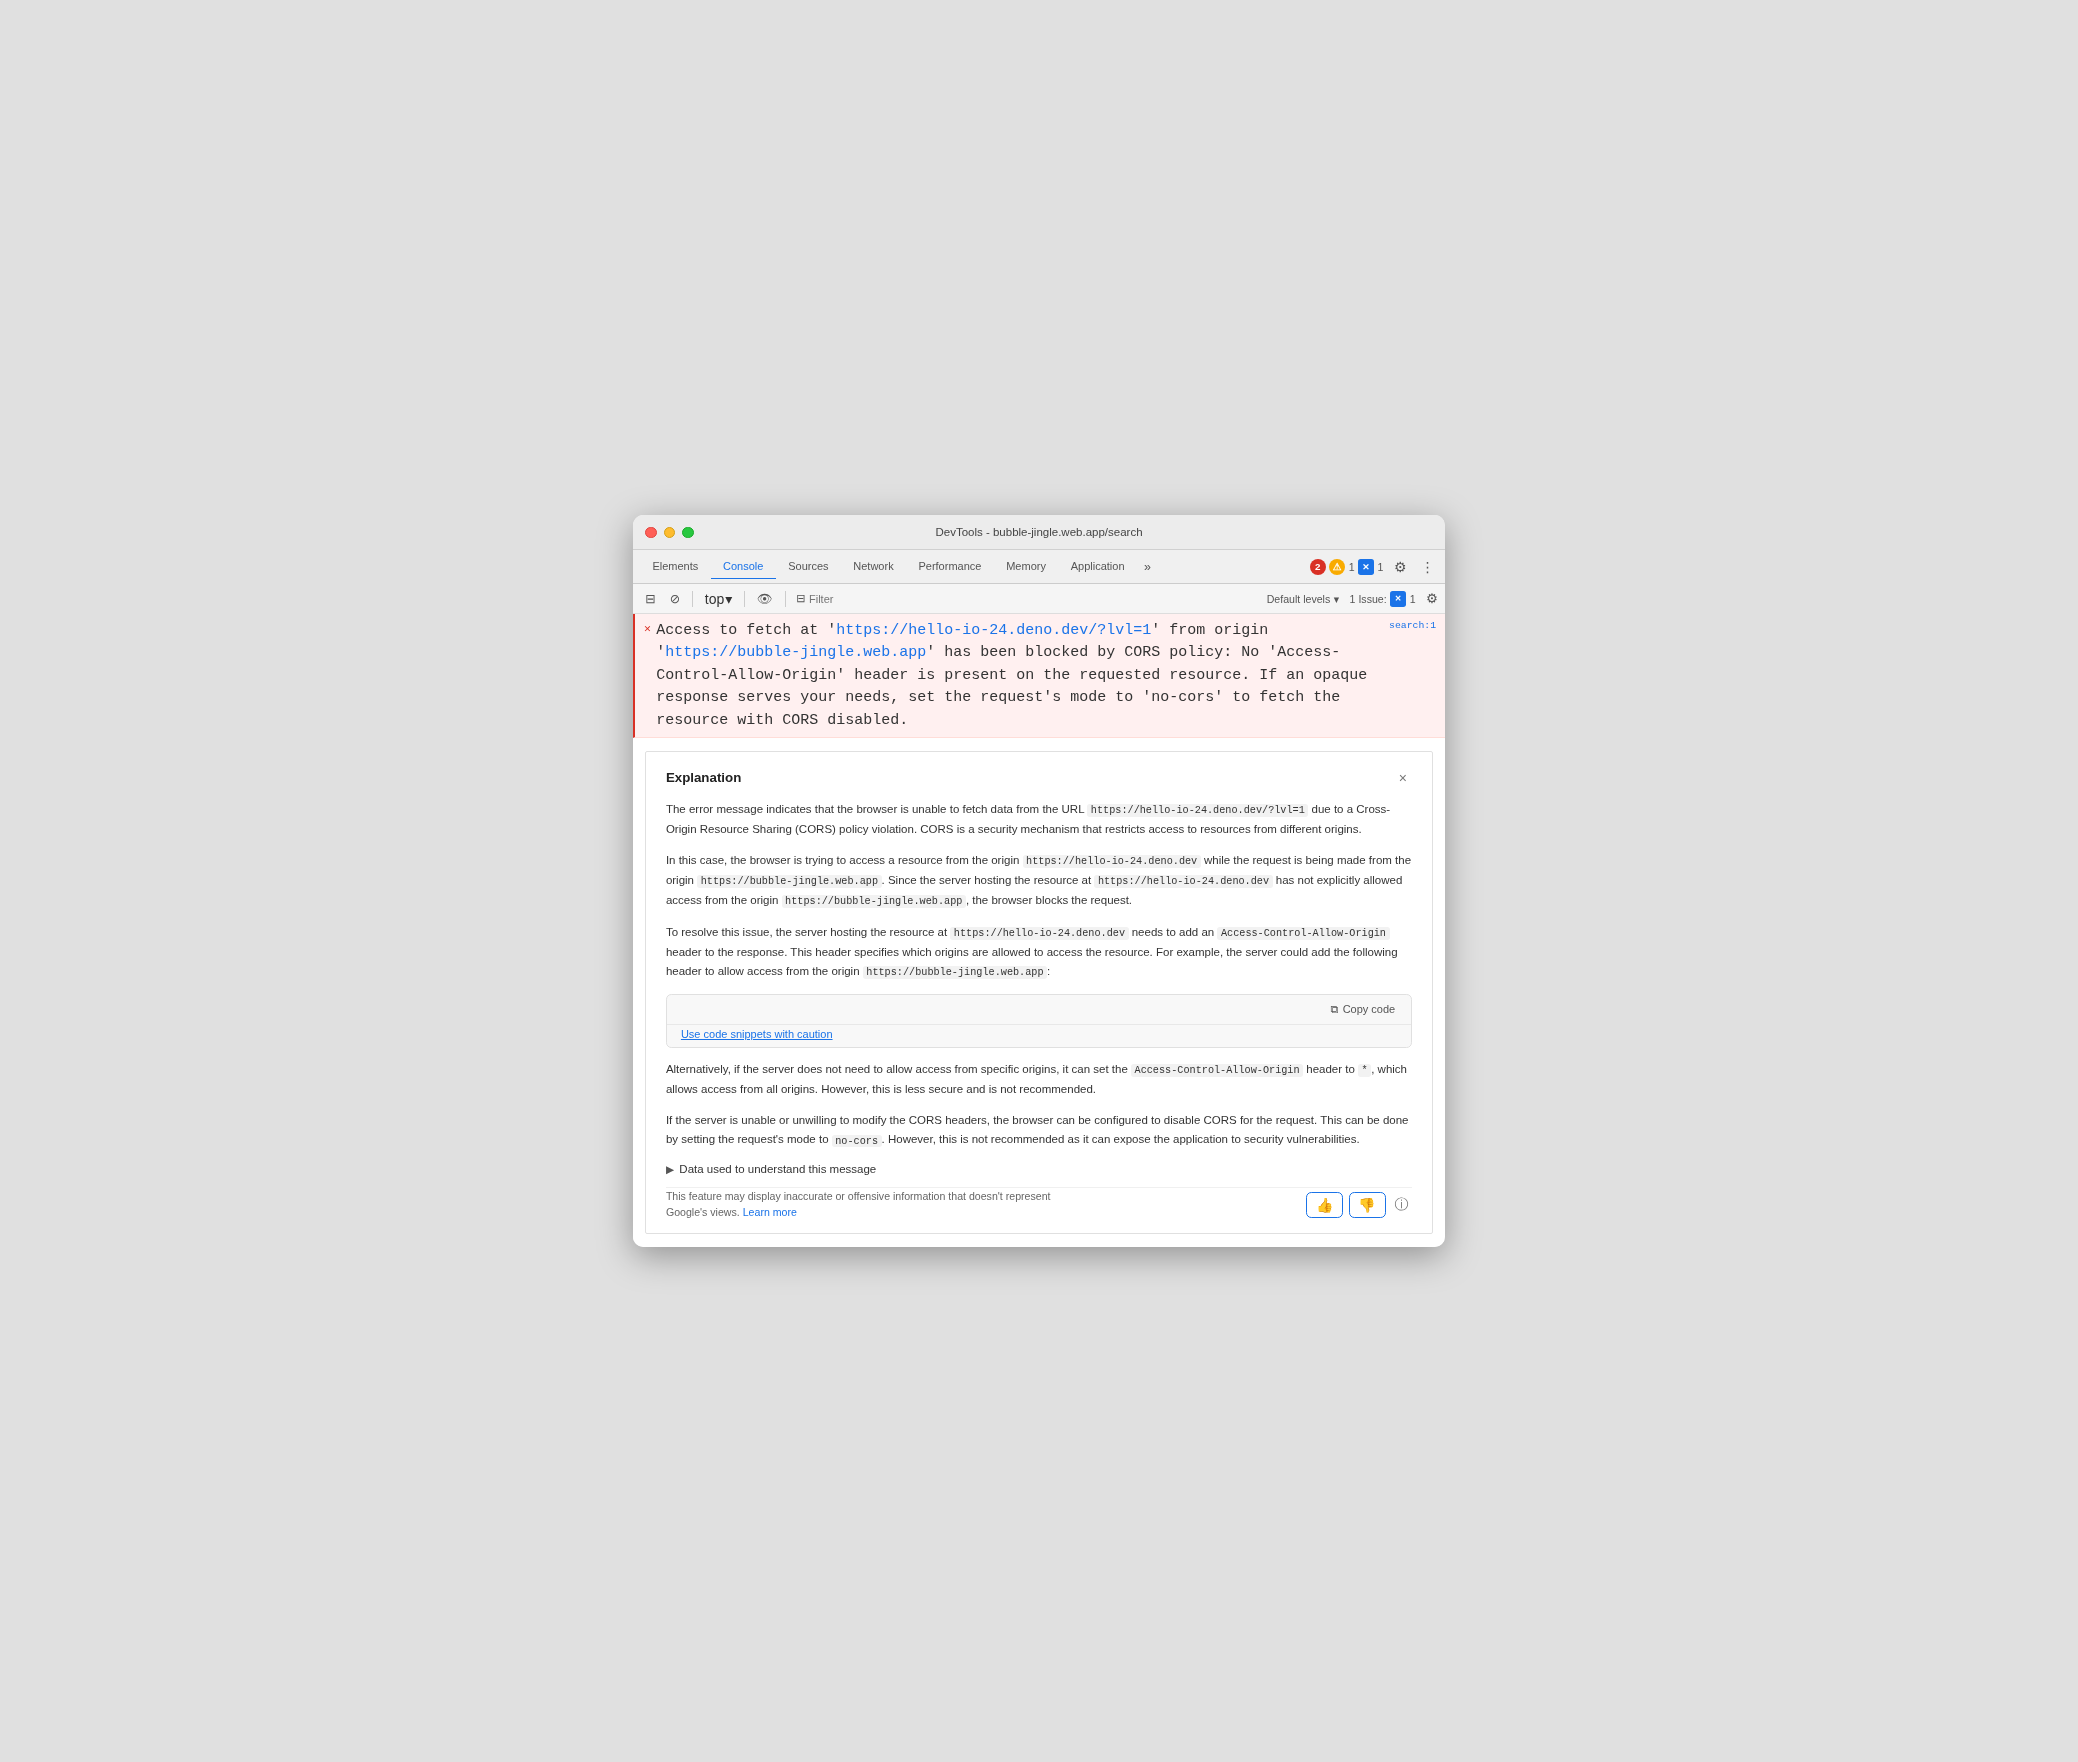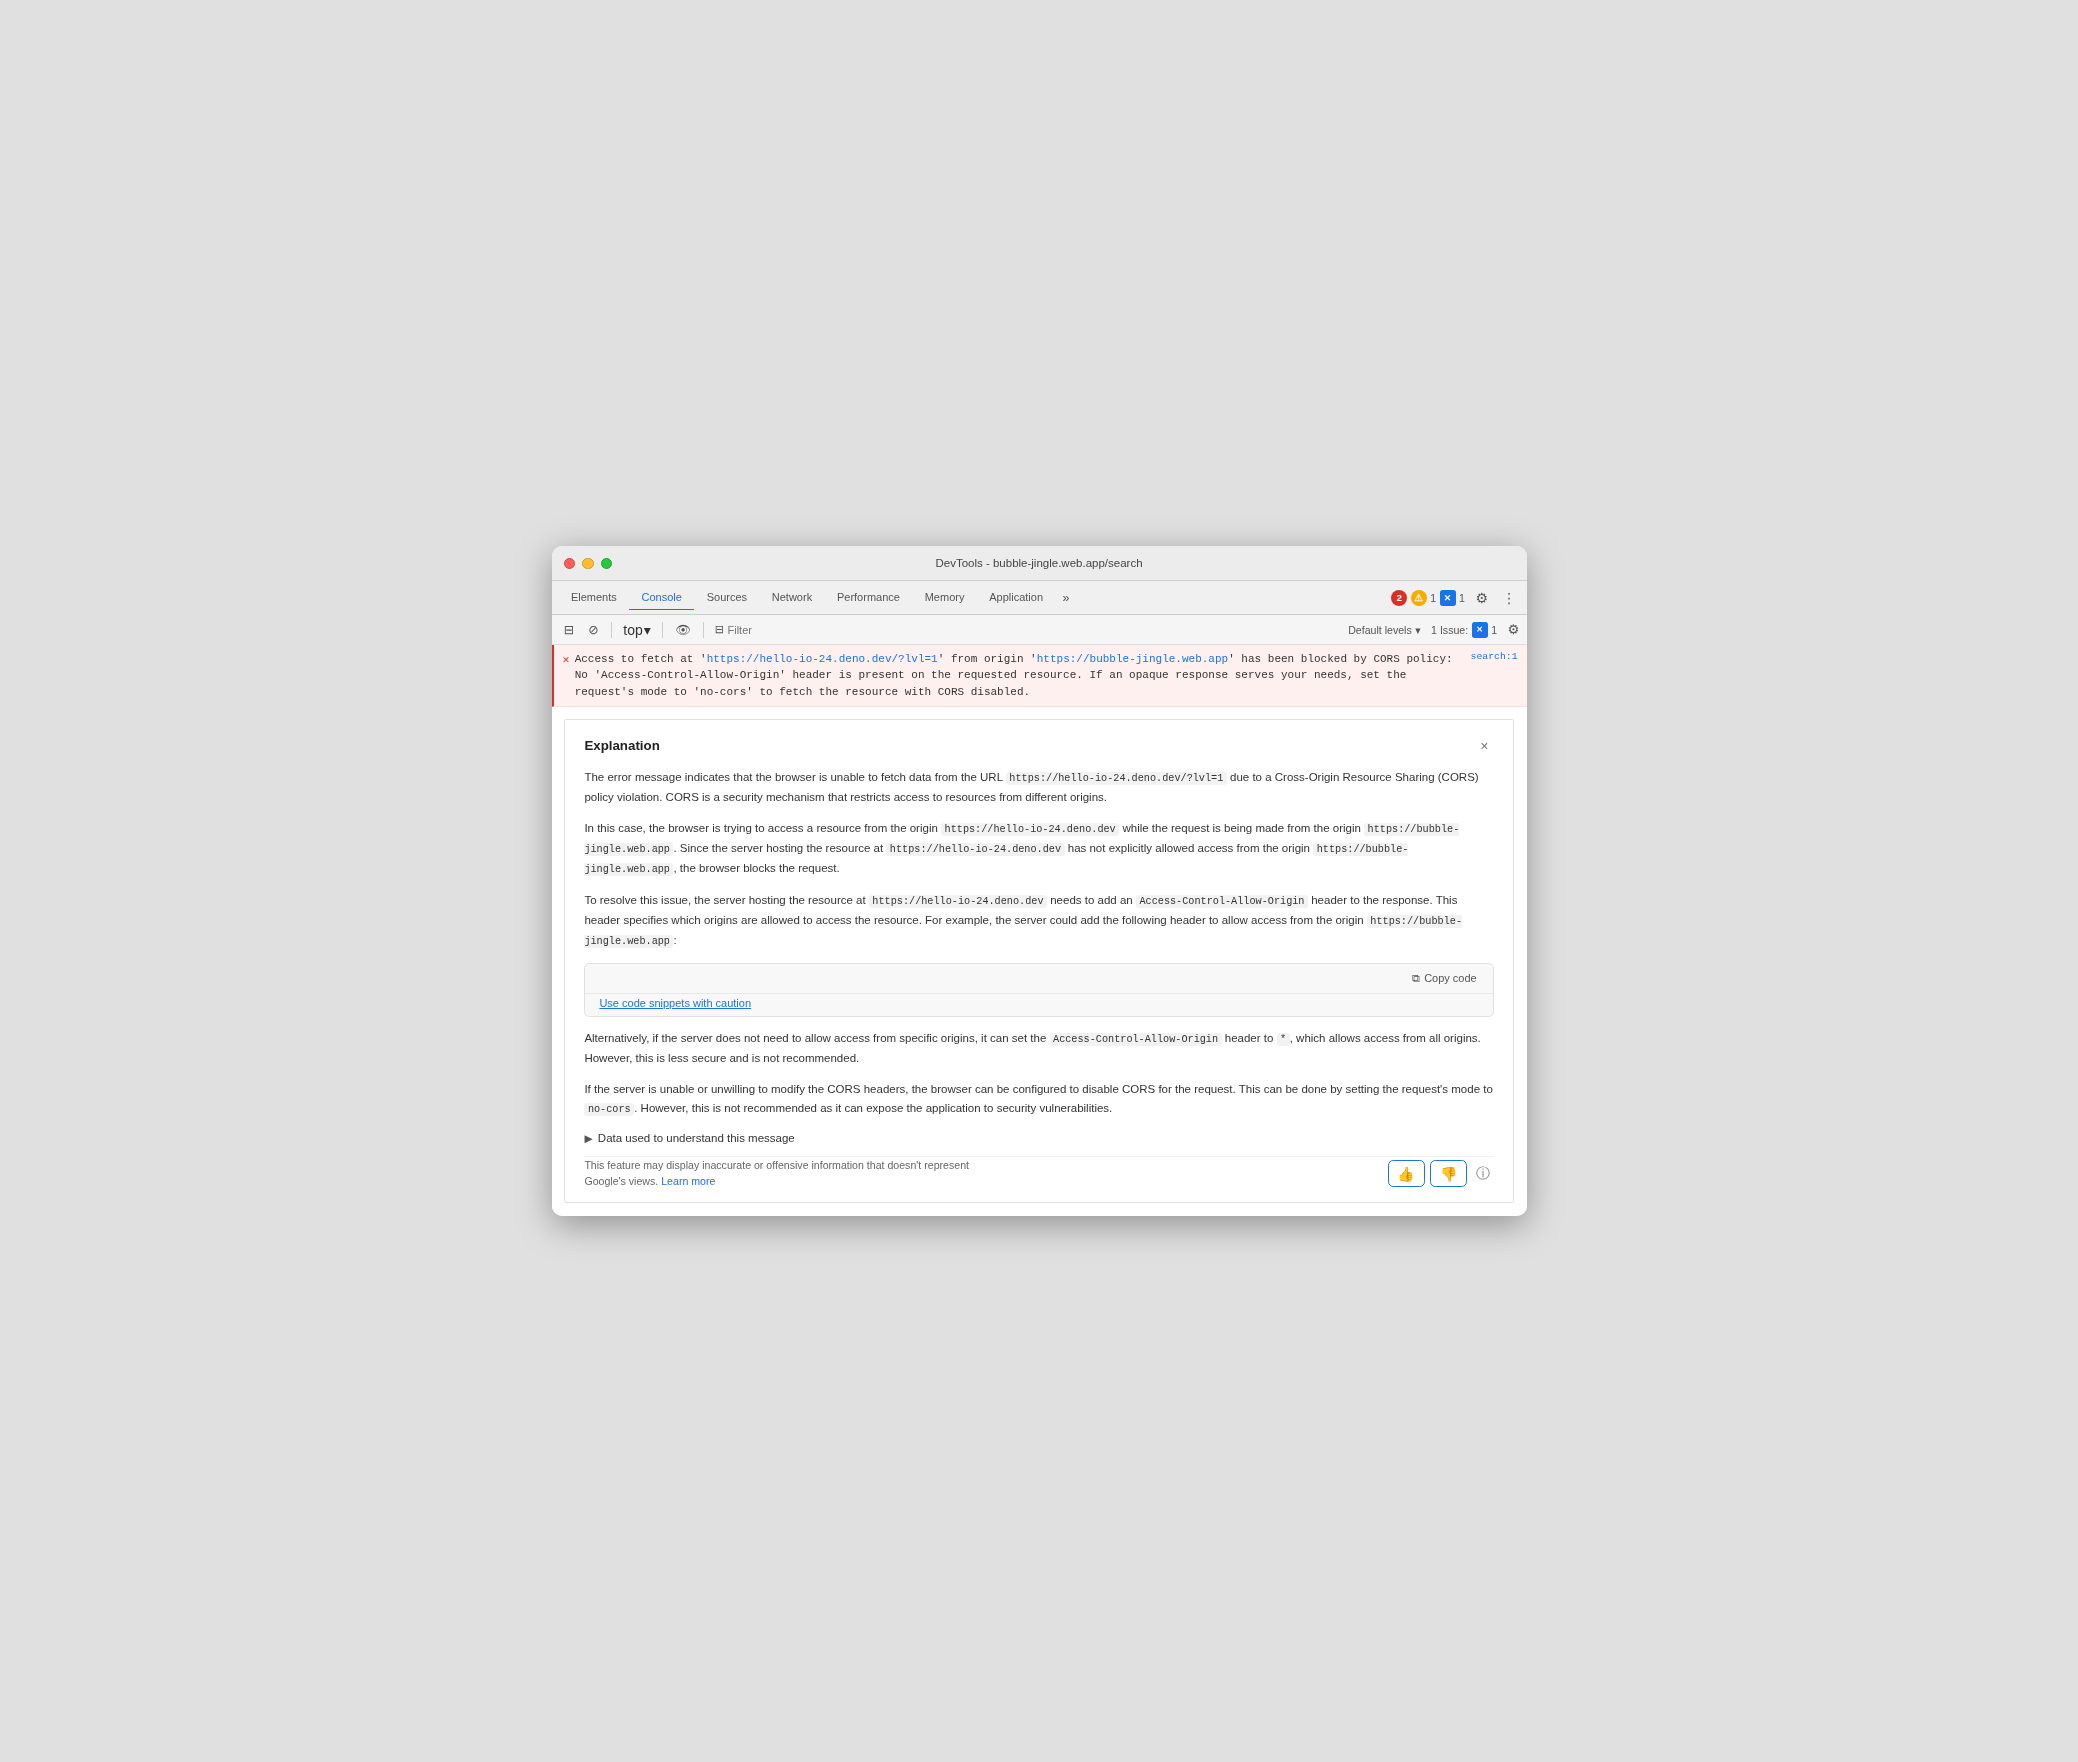--- a/index.html
+++ b/index.html
@@ -6,21 +6,21 @@
     body {
       background: #e0e0e0;
       font-family: -apple-system, BlinkMacSystemFont, 'Helvetica Neue', Arial, sans-serif;
       display: flex;
       justify-content: center;
       align-items: center;
       min-height: 100vh;
       padding: 17.7px;
     }
     .window {
-      width: 975px;
+      width: 812px;
       background: #f5f5f5;
       border-radius: 10.6px;
       box-shadow: 0 8.9px 35px rgba(0,0,0,0.35);
       overflow: hidden;
     }
     
     .title-bar {
       background: #ececec;
       height: 35px;
       display: flex;
@@ -234,21 +234,21 @@
     .error-icon {
       color: #d93025;
       margin-right: 5.3px;
       font-size: 11.5px;
       flex-shrink: 0;
       margin-top: 0.9px;
     }
     .error-text {
       flex: 1;
       line-height: 1.5;
-      font-size: 11px;
+      font-size: 15px;
       font-family: 'Courier New', monospace;
       color: #333;
     }
     .error-link {
       color: #1a73e8;
       text-decoration: none;
     }
     .error-source {
       color: #1a73e8;
       font-size: 9.8px;

